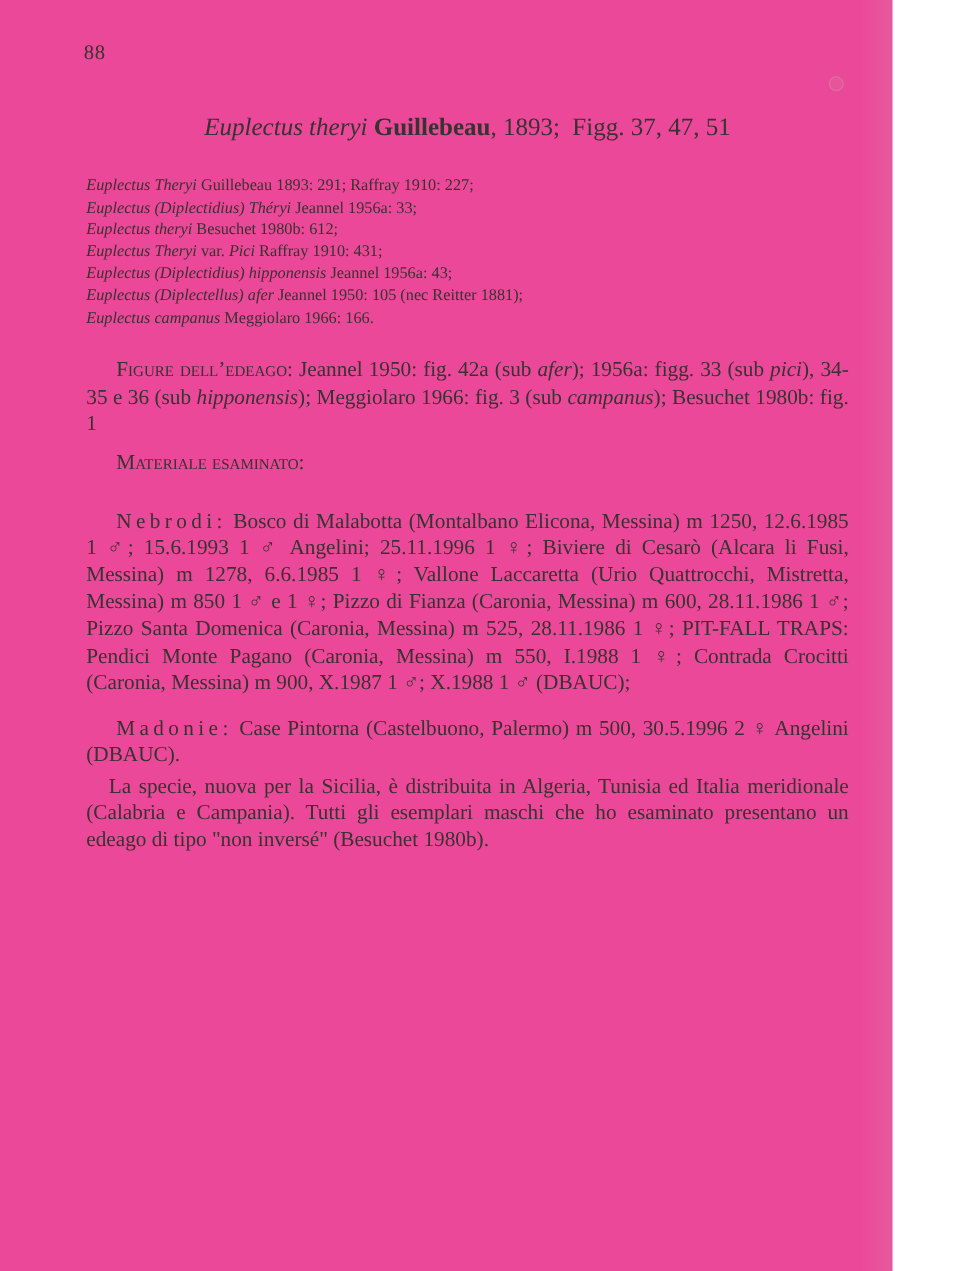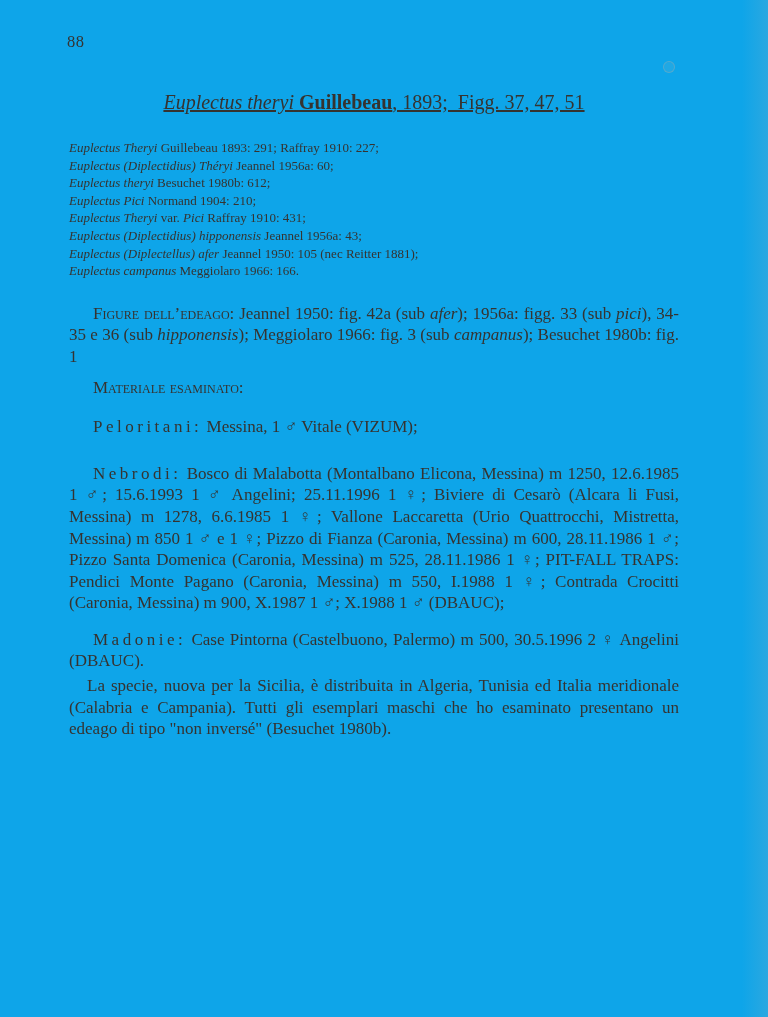--- a/index.html
+++ b/index.html
@@ -1,22 +1,22 @@
 <!DOCTYPE html>
 <html><head>
 <meta charset="utf-8">
 <style>
   html,body { margin:0; padding:0; }
   body { background:#ffffff; }
 
   .page {
     position: relative;
-    width: 768px;
+    width: 714px;
     height: 1017px;
-    background: #0ea5e9;
+    background: #ec4899;
     color: #363330;
     font-family: "Liberation Serif", "DejaVu Serif", "DejaVu Sans", serif;
     overflow: hidden;
   }
   
   .page::after {
     content: "";
     position: absolute;
     top: 0; right: 0;
     width: 26px; height: 100%;
@@ -40,21 +40,20 @@
     padding-top: 90px;
   }
 
   .title {
     margin: 0;
     font-size: 20px;
     font-weight: normal;
     line-height: 24px;
     text-align: center;
     white-space: nowrap;
-    text-decoration: underline;
   }
 
   .synonymy {
     margin-top: 25px;
     font-size: 13px;
     line-height: 17.6px;
   }
 
   .para {
     margin: 0;
@@ -96,34 +95,32 @@
   <div class="pageno">88</div>
 
   <div class="smudge"></div>
 
   <div class="column">
 
     <h1 class="title"><i>Euplectus theryi</i><span> </span><b>Guillebeau</b><span>, 1893;&nbsp; Figg. 37, 47, 51</span></h1>
 
     <div class="synonymy">
         <div><i>Euplectus Theryi</i><span> Guillebeau 1893: 291; Raffray 1910: 227;</span></div>
-        <div><i>Euplectus (Diplectidius) Théryi</i><span> Jeannel 1956a: 60;</span></div>
+        <div><i>Euplectus (Diplectidius) Théryi</i><span> Jeannel 1956a: 33;</span></div>
         <div><i>Euplectus theryi</i><span> Besuchet 1980b: 612;</span></div>
-        <div><i>Euplectus Pici</i><span> Normand 1904: 210;</span></div>
         <div><i>Euplectus Theryi</i><span> var. </span><i>Pici</i><span> Raffray 1910: 431;</span></div>
         <div><i>Euplectus (Diplectidius) hipponensis</i><span> Jeannel 1956a: 43;</span></div>
         <div><i>Euplectus (Diplectellus) afer</i><span> Jeannel 1950: 105 (nec Reitter 1881);</span></div>
         <div><i>Euplectus campanus</i><span> Meggiolaro 1966: 166.</span></div>
       </div>
 
     <p class="para p-figure"><span class="sc">Figure dell’edeago</span><span>: Jeannel 1950: fig. 42a (sub </span><i>afer</i><span>); 1956a: figg. 33 (sub </span><i>pici</i><span>), 34-35 e 36 (sub </span><i>hipponensis</i><span>); Meggiolaro 1966: fig. 3 (sub </span><i>campanus</i><span>); Besuchet 1980b: fig. 1</span></p>
 
     <p class="para p-materiale"><span class="sc">Materiale esaminato</span><span>:</span></p>
 
-    <p class="para p-peloritani"><span class="sp">Peloritani:</span><span> Messina, 1 ♂ Vitale (VIZUM);</span></p>
 
     <p class="para p-nebrodi"><span class="sp">Nebrodi:</span><span> Bosco di Malabotta (Montalbano Elicona, Messina) m 1250, 12.6.1985 1 ♂; 15.6.1993 1 ♂ Angelini; 25.11.1996 1 ♀; Biviere di Cesarò (Alcara li Fusi, Messina) m 1278, 6.6.1985 1 ♀; Vallone Laccaretta (Urio Quattrocchi, Mistretta, Messina) m 850 1 ♂ e 1 ♀; Pizzo di Fianza (Caronia, Messina) m 600, 28.11.1986 1 ♂; Pizzo Santa Domenica (Caronia, Messina) m 525, 28.11.1986 1 ♀; PIT-FALL TRAPS: Pendici Monte Pagano (Caronia, Messina) m 550, I.1988 1 ♀; Contrada Crocitti (Caronia, Messina) m 900, X.1987 1 ♂; X.1988 1 ♂ (DBAUC);</span></p>
 
     <p class="para p-madonie"><span class="sp">Madonie:</span><span> Case Pintorna (Castelbuono, Palermo) m 500, 30.5.1996 2 ♀ Angelini (DBAUC).</span></p>
 
     <p class="para p-laspecie"><span>La specie, nuova per la Sicilia, è distribuita in Algeria, Tunisia ed Italia meridionale (Calabria e Campania). Tutti gli esemplari maschi che ho esaminato presentano un edeago di tipo "non inversé" (Besuchet 1980b).</span></p>
 
 
 
   </div>

